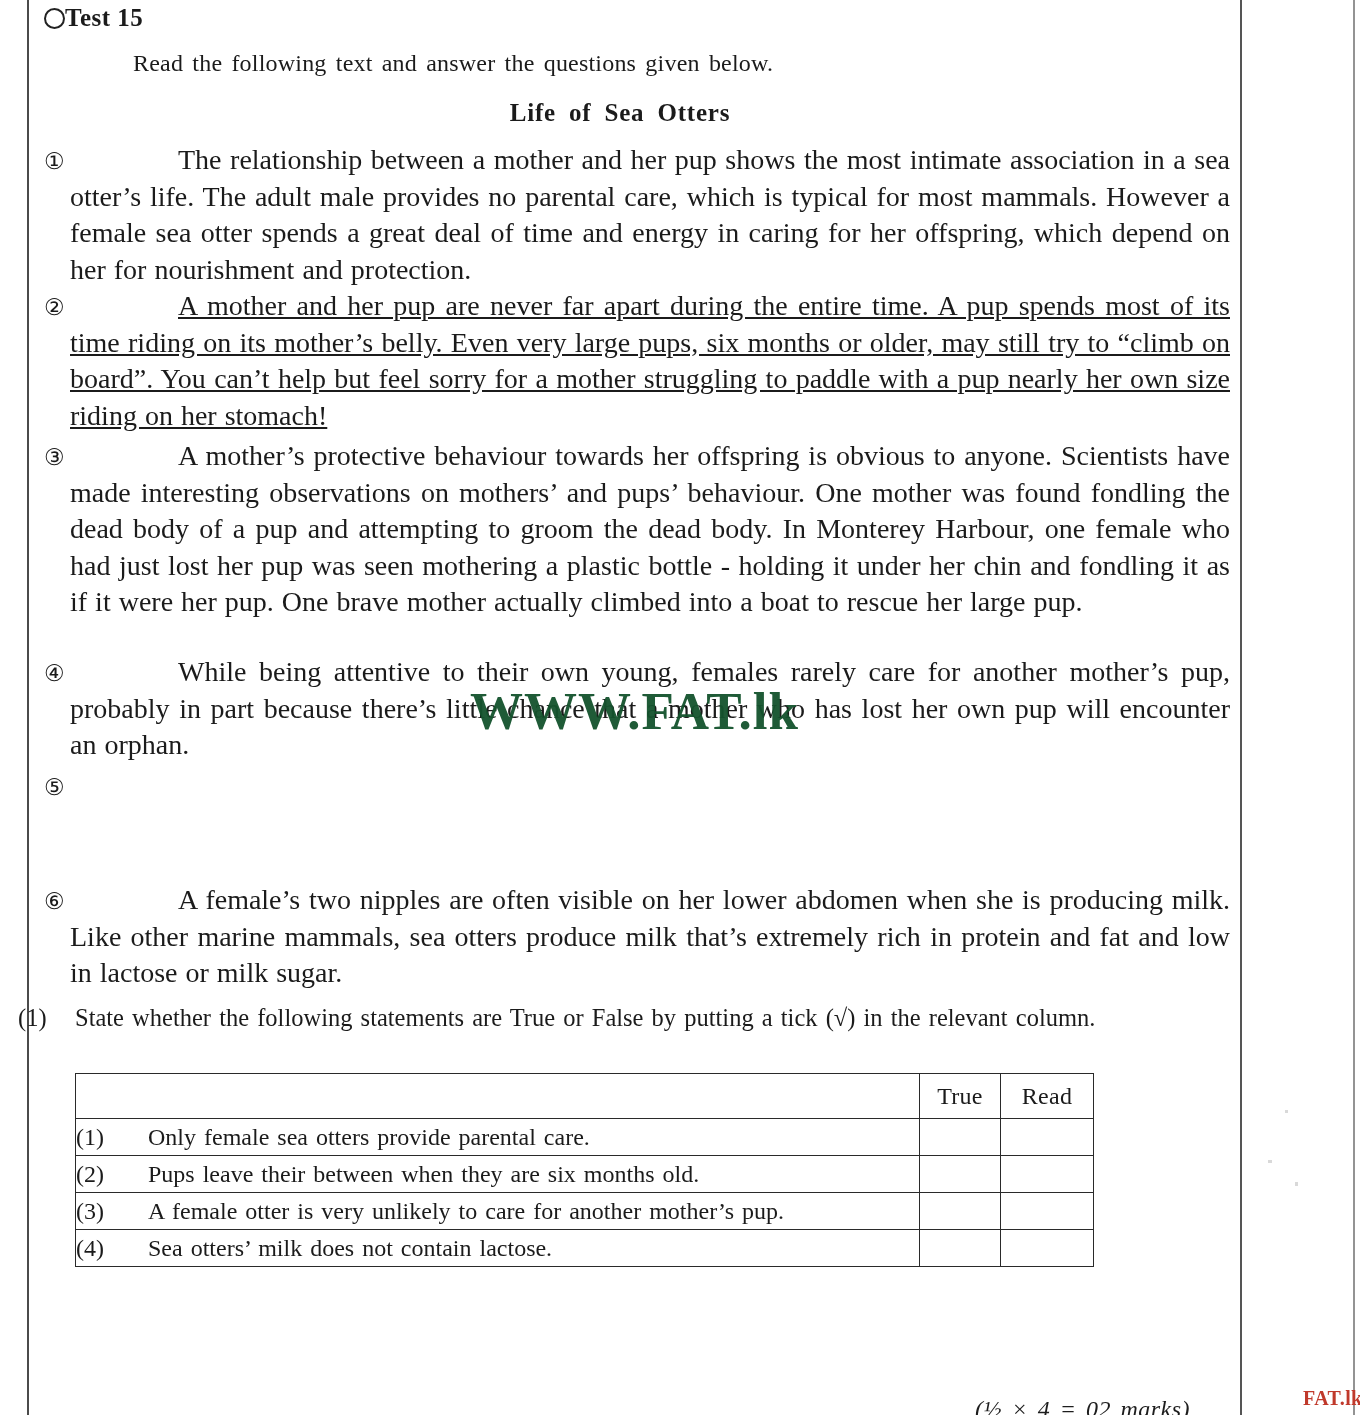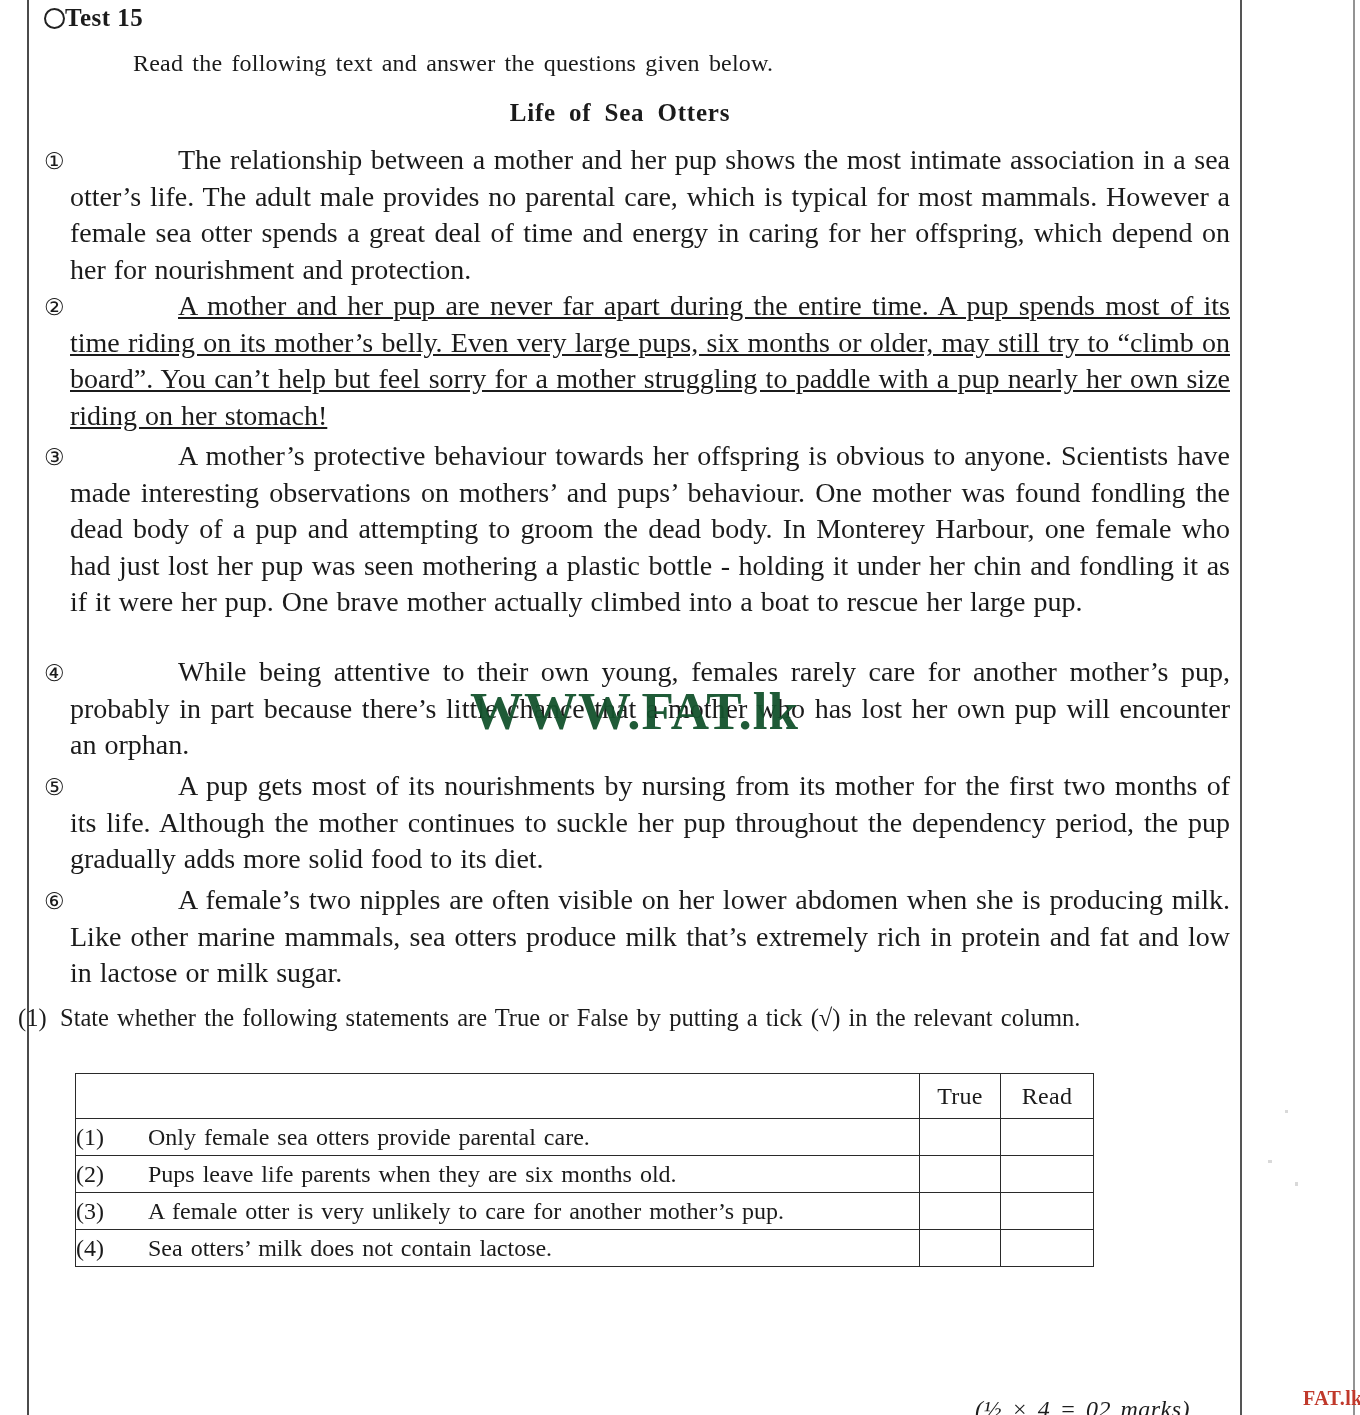--- a/index.html
+++ b/index.html
@@ -104,20 +104,21 @@
     left: 18px; top: 1000px;
     width: 1212px;
     font-size: 24.5px;
     line-height: 36px;
     text-align: justify;
     word-spacing: 2px;
   }
   .question-1 .qnum { display: inline-block; width: 42px; }
   .question-1 .qbody {
     display: inline;
+    margin-left: 15px;
   }
 
   
   .tf-table {
     position: absolute;
     left: 75px; top: 1073px;
     width: 1015px;
     border-collapse: collapse;
     table-layout: fixed;
     border-radius: 24px;
@@ -221,21 +222,20 @@
   <div class="para-marker" style="top:296px;">②</div>
   <div class="para" style="top:288px;text-decoration:underline;">A mother and her pup are never far apart during the entire time. A pup spends most of its time riding on its mother’s belly. Even very large pups, six months or older, may still try to “climb on board”. You can’t help but feel sorry for a mother struggling to paddle with a pup nearly her own size riding on her stomach!</div>
 
   <div class="para-marker" style="top:446px;">③</div>
   <div class="para" style="top:438px;">A mother’s protective behaviour towards her offspring is obvious to anyone. Scientists have made interesting observations on mothers’ and pups’ behaviour. One mother was found fondling the dead body of a pup and attempting to groom the dead body. In Monterey Harbour, one female who had just lost her pup was seen mothering a plastic bottle - holding it under her chin and fondling it as if it were her pup. One brave mother actually climbed into a boat to rescue her large pup.</div>
 
   <div class="para-marker" style="top:662px;">④</div>
   <div class="para" style="top:654px;">While being attentive to their own young, females rarely care for another mother’s pup, probably in part because there’s little chance that a mother who has lost her own pup will encounter an orphan.</div>
 
   <div class="para-marker" style="top:776px;">⑤</div>
-  <div class="para" style="top:768px;">A pup gets most of its nourishments by nursing from its mother for the first two months of its life. Although the mother continues to suckle her pup throughout the dependency period, the pup gradually adds more solid food to its diet.</div>
 
   <div class="para-marker" style="top:890px;">⑥</div>
   <div class="para" style="top:882px;">A female’s two nipples are often visible on her lower abdomen when she is producing milk. Like other marine mammals, sea otters produce milk that’s extremely rich in protein and fat and low in lactose or milk sugar.</div>
 
   <div class="question-1">
     <span class="qnum">(1)</span><span class="qbody">State whether the following statements are True or False by putting a tick (√) in the relevant column.</span>
   </div>
 
   <table class="tf-table">
     <thead>
@@ -248,21 +248,21 @@
     <tbody>
       <tr>
         <td class="stmt-cell">
           <span class="snum">(1)</span><span class="stxt">Only female sea otters provide parental care.</span>
         </td>
         <td class="mark-cell"></td>
         <td class="mark-cell"></td>
       </tr>
       <tr>
         <td class="stmt-cell">
-          <span class="snum">(2)</span><span class="stxt">Pups leave life parents when they are six months old.</span>
+          <span class="snum">(2)</span><span class="stxt">Pups leave their between when they are six months old.</span>
         </td>
         <td class="mark-cell"></td>
         <td class="mark-cell"></td>
       </tr>
       <tr>
         <td class="stmt-cell two-line">
           <span class="snum">(3)</span><span class="stxt">A female otter is very unlikely to care for another mother’s pup.</span>
         </td>
         <td class="mark-cell"></td>
         <td class="mark-cell"></td>

